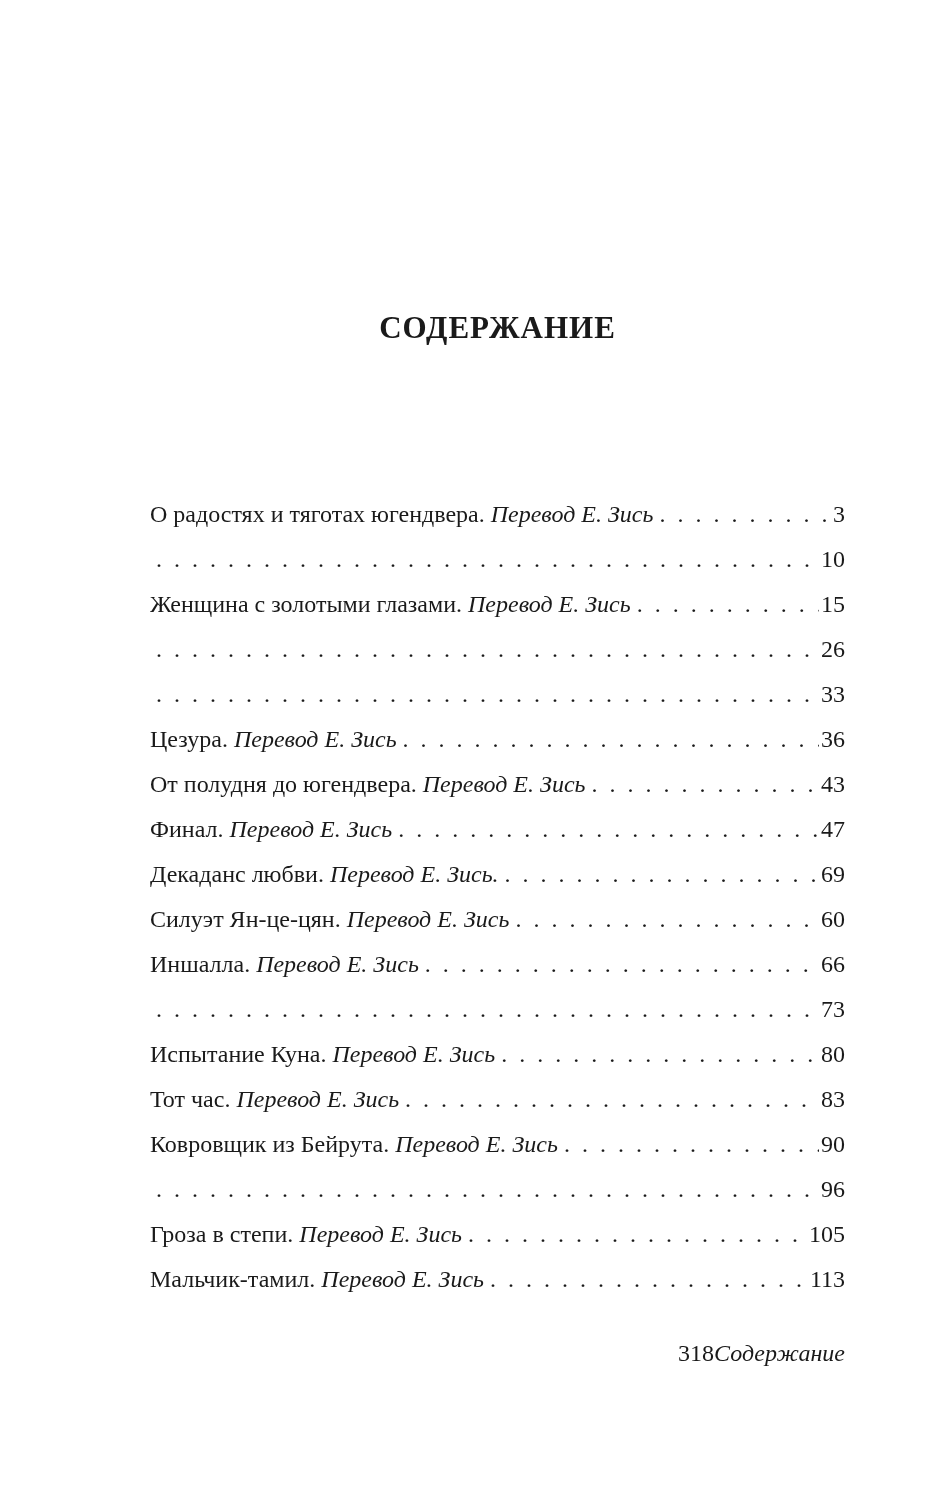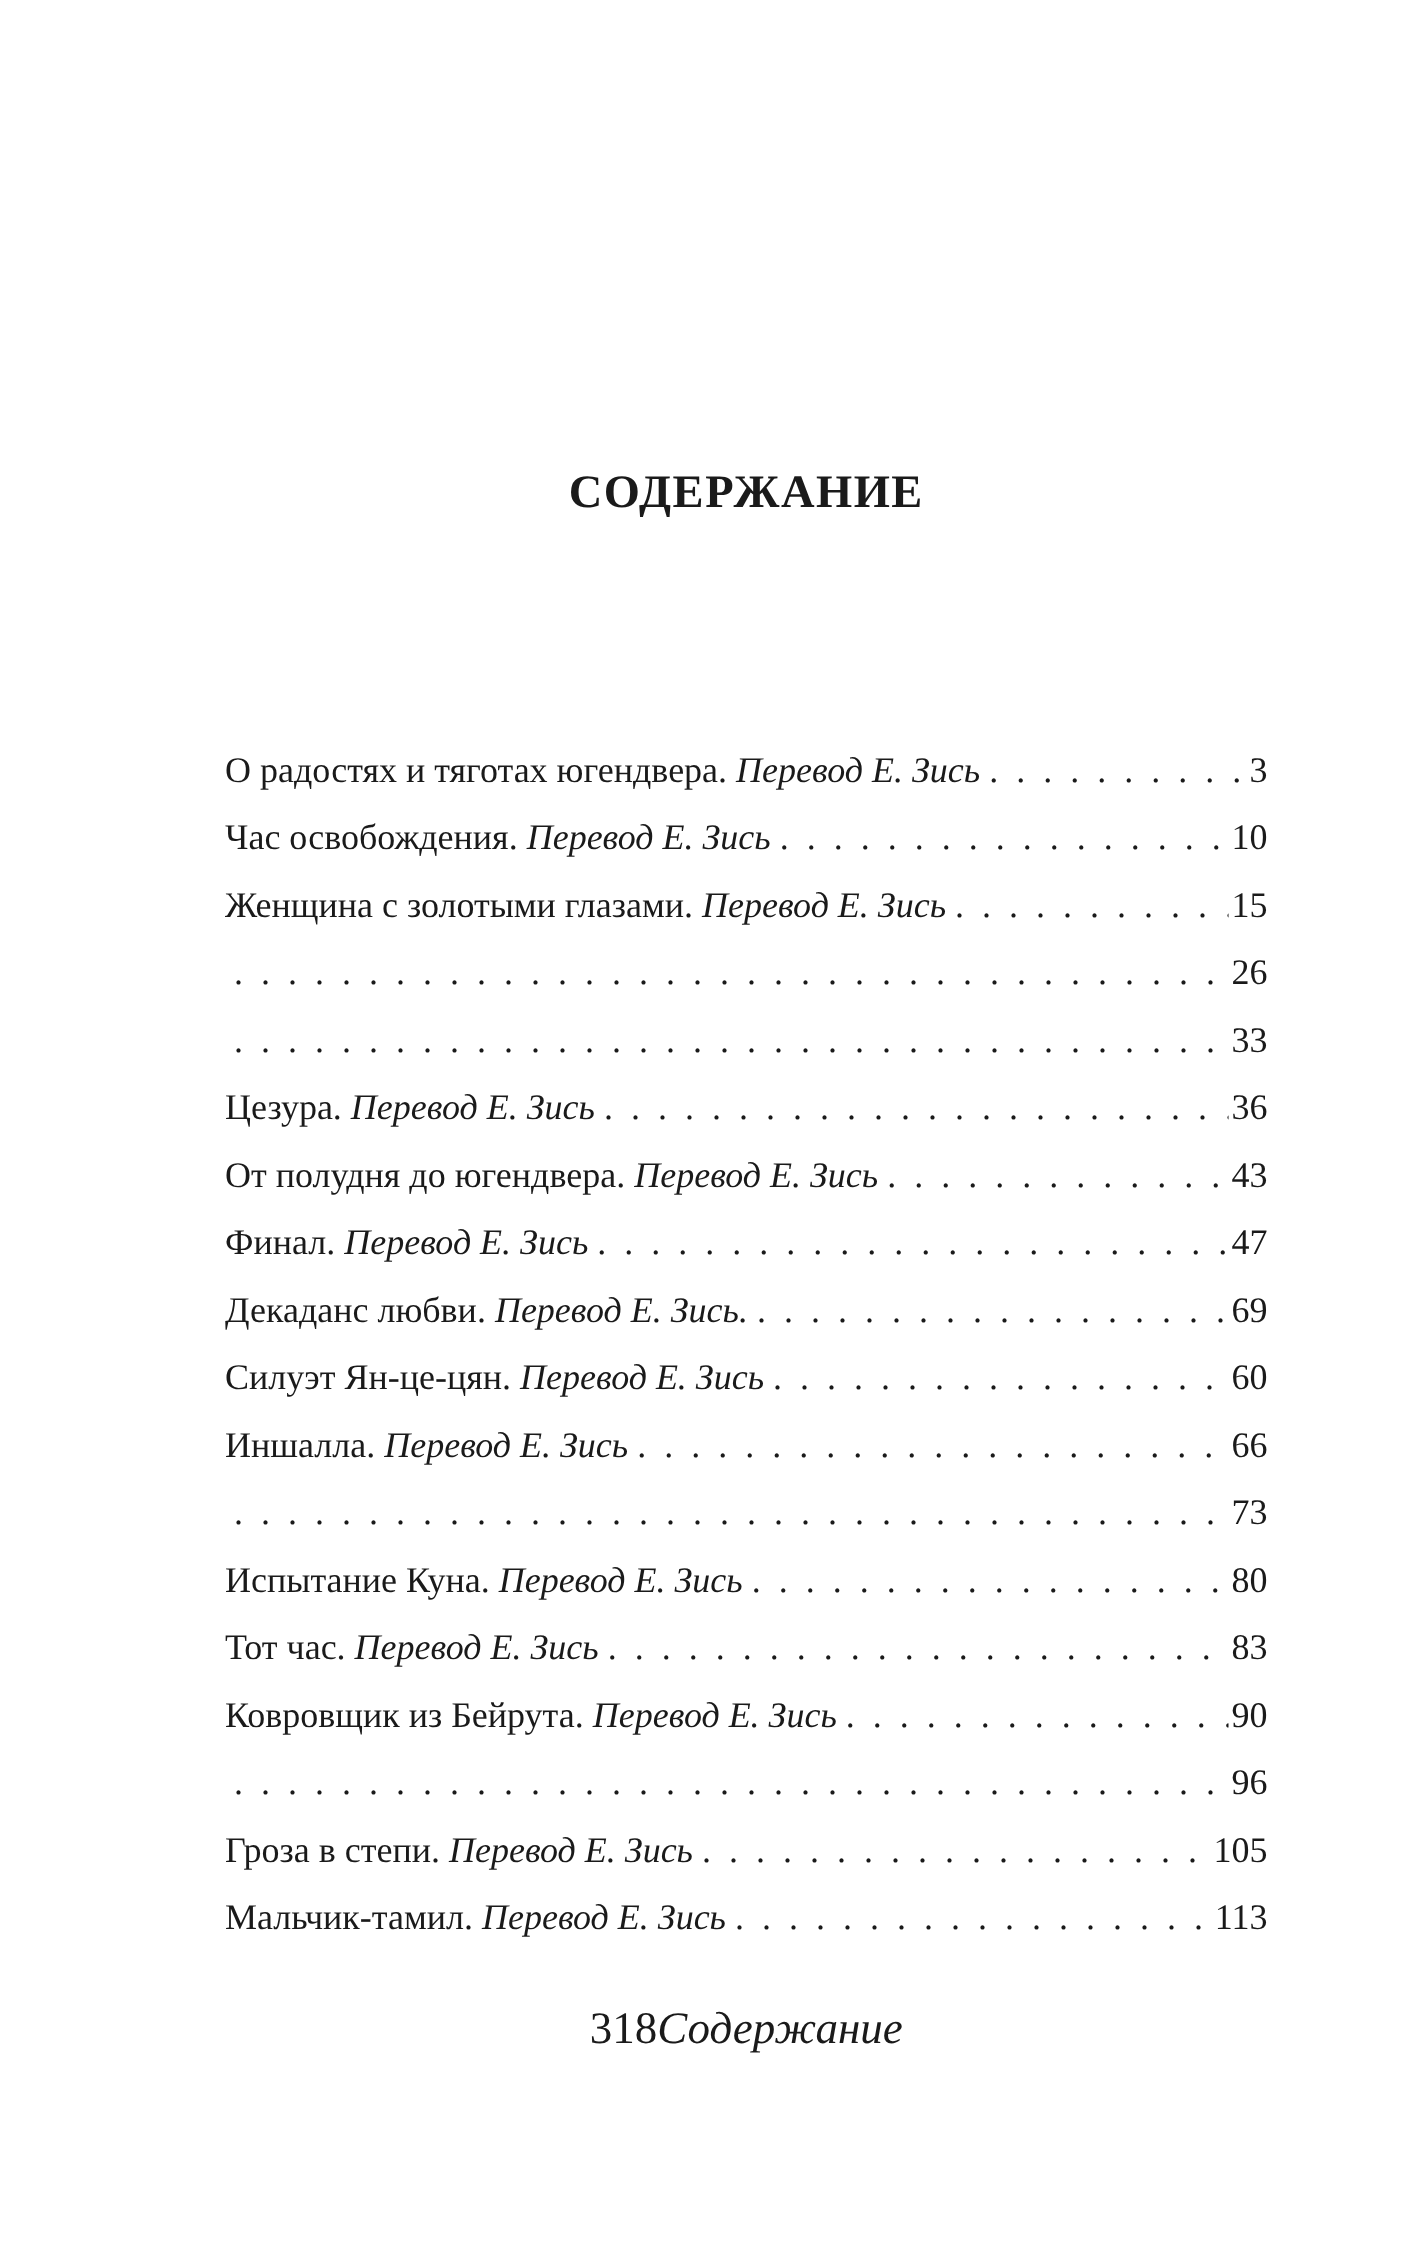--- a/index.html
+++ b/index.html
@@ -38,40 +38,39 @@
     overflow: hidden;
     margin-left: 6px;
     letter-spacing: 3px;
     min-width: 0;
   }
   .page-num { flex: 0 0 auto; padding-left: 2px; }
   .footer {
     position: absolute;
     top: 1338px; left: 150px; right: 102px;
     display: flex;
-    justify-content: center;
-    font-size: 30px;
+    justify-content: flex-end;
+    font-size: 24px;
     line-height: 30px;
   }
   .footer-section { font-style: italic; }
 </style>
 </head>
 <body>
 
 <h1 class="page-title">СОДЕРЖАНИЕ</h1>
 
 <div class="toc" id="toc">
   <div class="toc-row">
     <span class="entry-text"><span class="story-title">О радостях и тяготах югендвера.</span> <span class="translator">Перевод Е. Зись</span></span>
     <span class="dots leader-dots">. . . . . . . . . . . . . . . . . . . . . . . . . . . . . . . . . . . . . . . . . . . . . . . . . . . . . . . . . . . .</span>
     <span class="page-num">3</span>
   </div>
 
   <div class="toc-row">
-    <span class="entry-text"><span class="story-title">Час освобождения.</span> <span class="translator">Перевод Е. Зись</span></span>
     <span class="dots leader-dots">. . . . . . . . . . . . . . . . . . . . . . . . . . . . . . . . . . . . . . . . . . . . . . . . . . . . . . . . . . . .</span>
     <span class="page-num">10</span>
   </div>
 
   <div class="toc-row">
     <span class="entry-text"><span class="story-title">Женщина с золотыми глазами.</span> <span class="translator">Перевод Е. Зись</span></span>
     <span class="dots leader-dots">. . . . . . . . . . . . . . . . . . . . . . . . . . . . . . . . . . . . . . . . . . . . . . . . . . . . . . . . . . . .</span>
     <span class="page-num">15</span>
   </div>
 

